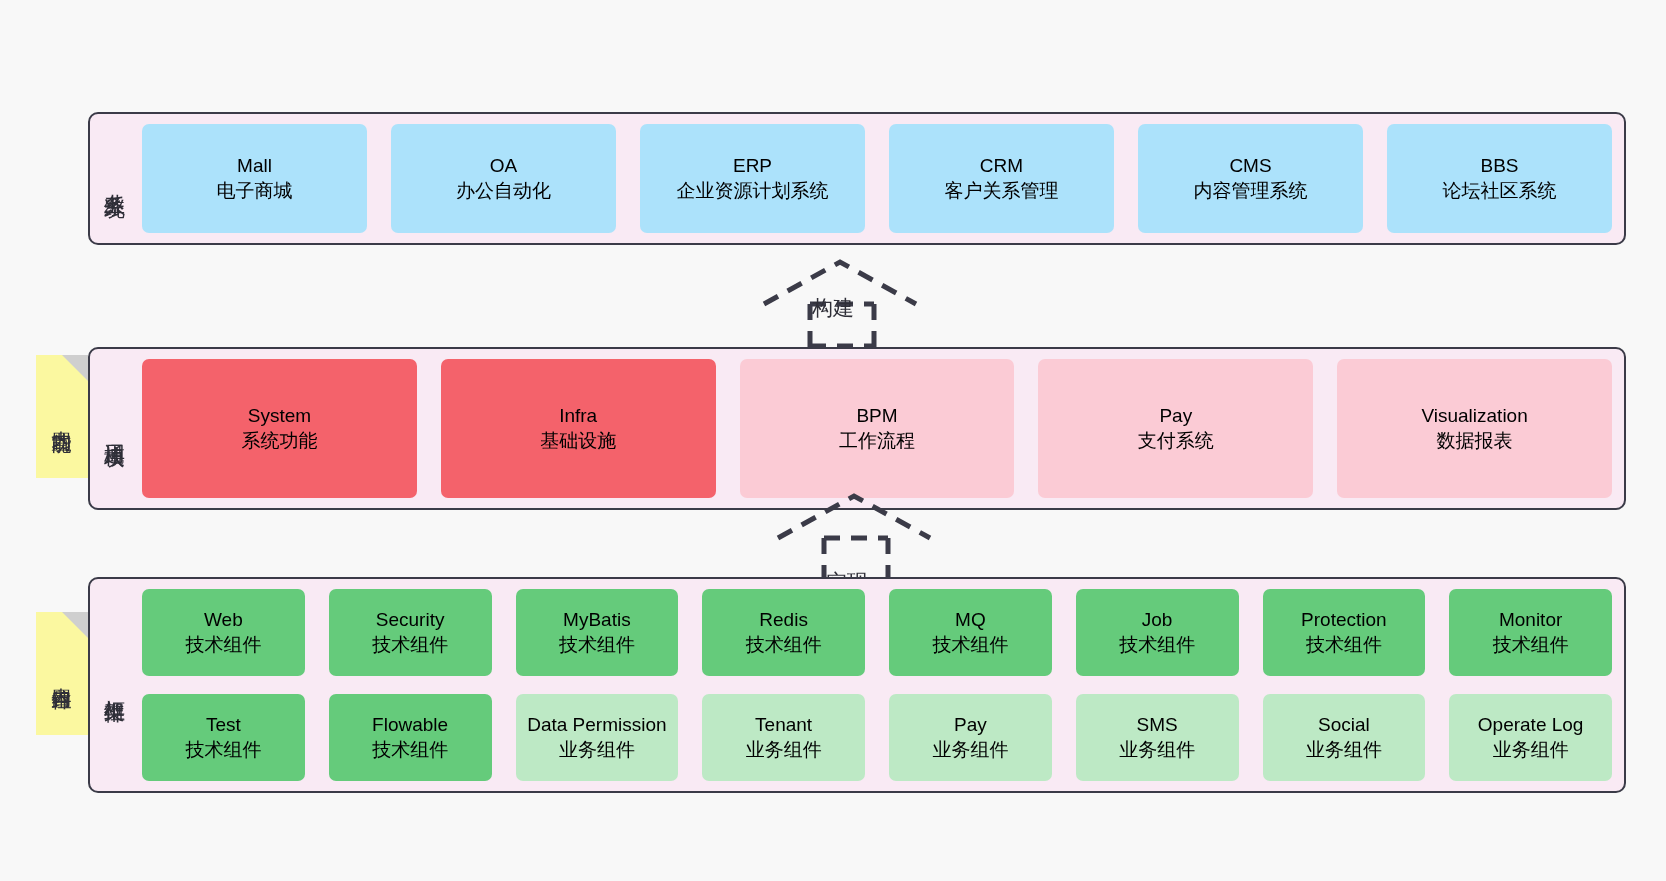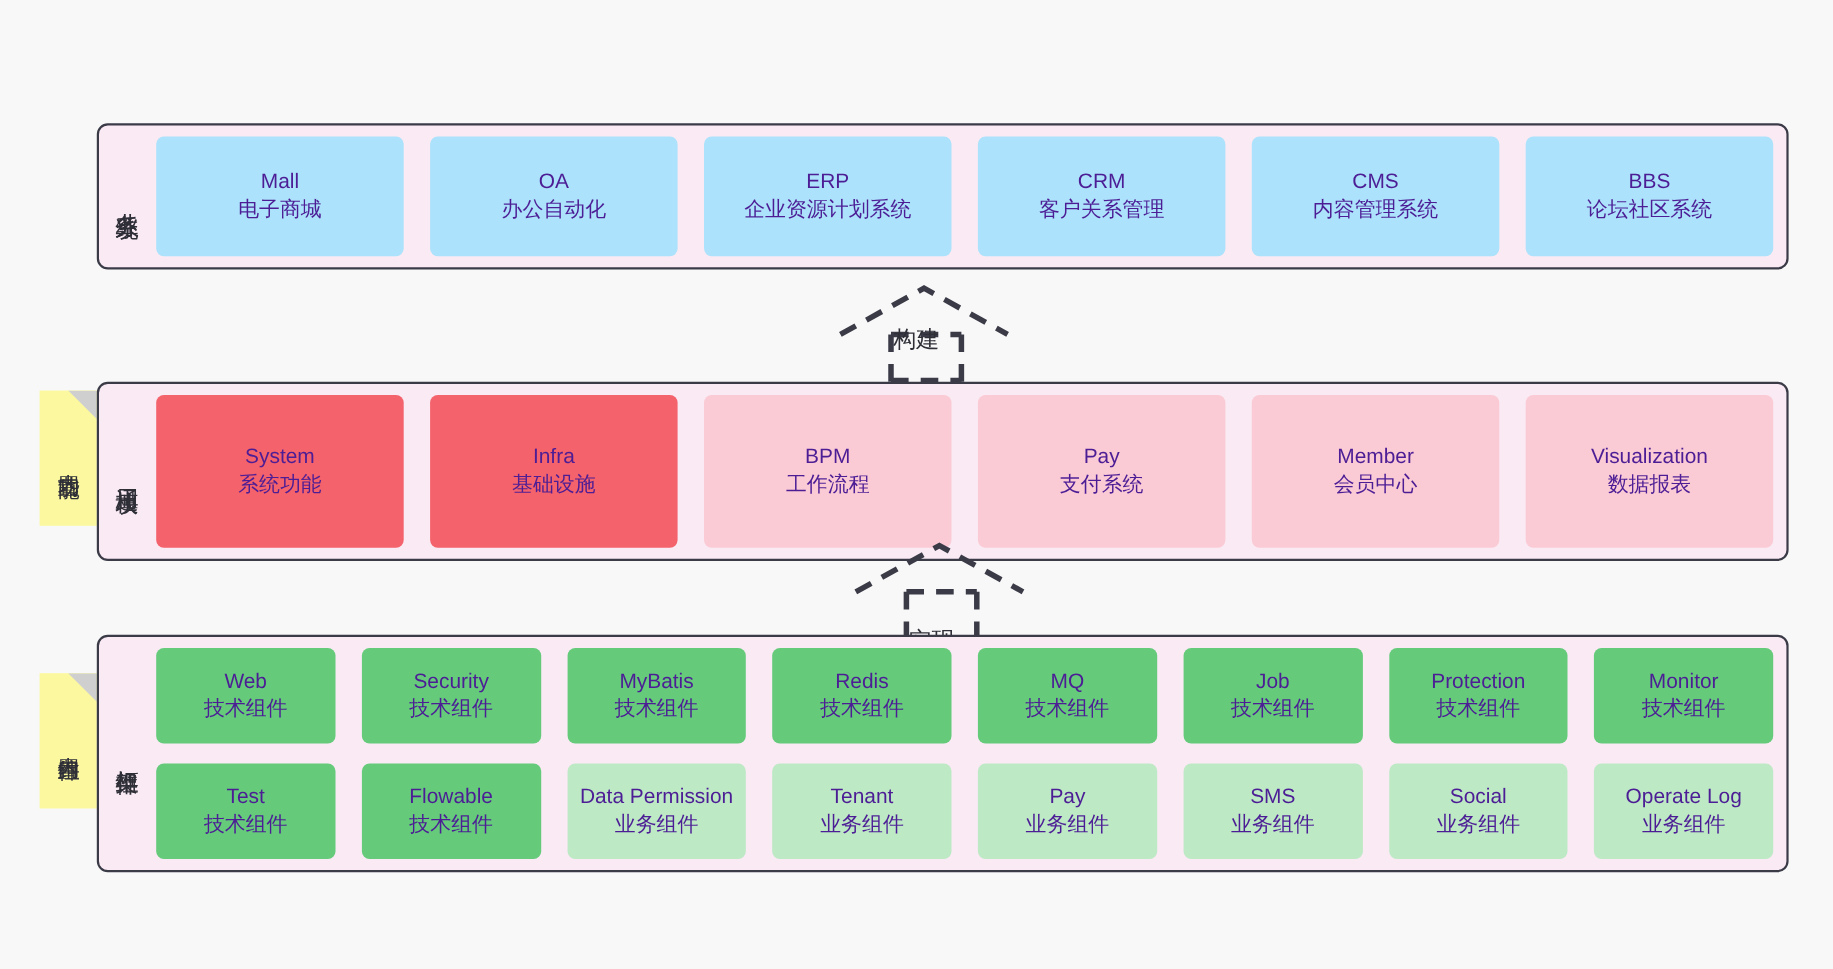--- a/index.html
+++ b/index.html
@@ -66,21 +66,21 @@
   .node {
     flex: 1 1 0;
     border-radius: 7px;
     display: flex;
     flex-direction: column;
     align-items: center;
     justify-content: center;
     text-align: center;
     font-size: 19px;
     line-height: 1.28;
-    color: #4c1d95;
+    color: #000000;
     box-sizing: border-box;
     padding: 4px 6px;
     min-width: 0;
     user-select: none;
   }
   .node .t1 { display: block; white-space: nowrap; }
   .node .t2 { display: block; }
   .node.wrap .t1 { white-space: normal; text-align: center; }
 
   .c-blue       { background: #ace2fb; }
@@ -201,24 +201,20 @@
         </div>
         <div class="node c-pink">
           <span class="t1">BPM</span>
           <span class="t2">工作流程</span>
         </div>
         <div class="node c-pink">
           <span class="t1">Pay</span>
           <span class="t2">支付系统</span>
         </div>
         <div class="node c-pink">
-          <span class="t1">Member</span>
-          <span class="t2">会员中心</span>
-        </div>
-        <div class="node c-pink">
           <span class="t1">Visualization</span>
           <span class="t2">数据报表</span>
         </div>
       </div>
     </div>
   </div>
 
   <div class="arrow" style="left:766px; top:490px; width:180px; height:92px;">
     <svg width="180" height="92" viewBox="0 0 180 92">
       <path d="M 12 48 L 88 6 L 164 48" fill="none" stroke="#3b3b48" stroke-width="5" stroke-dasharray="16,11" stroke-linecap="butt"></path>

